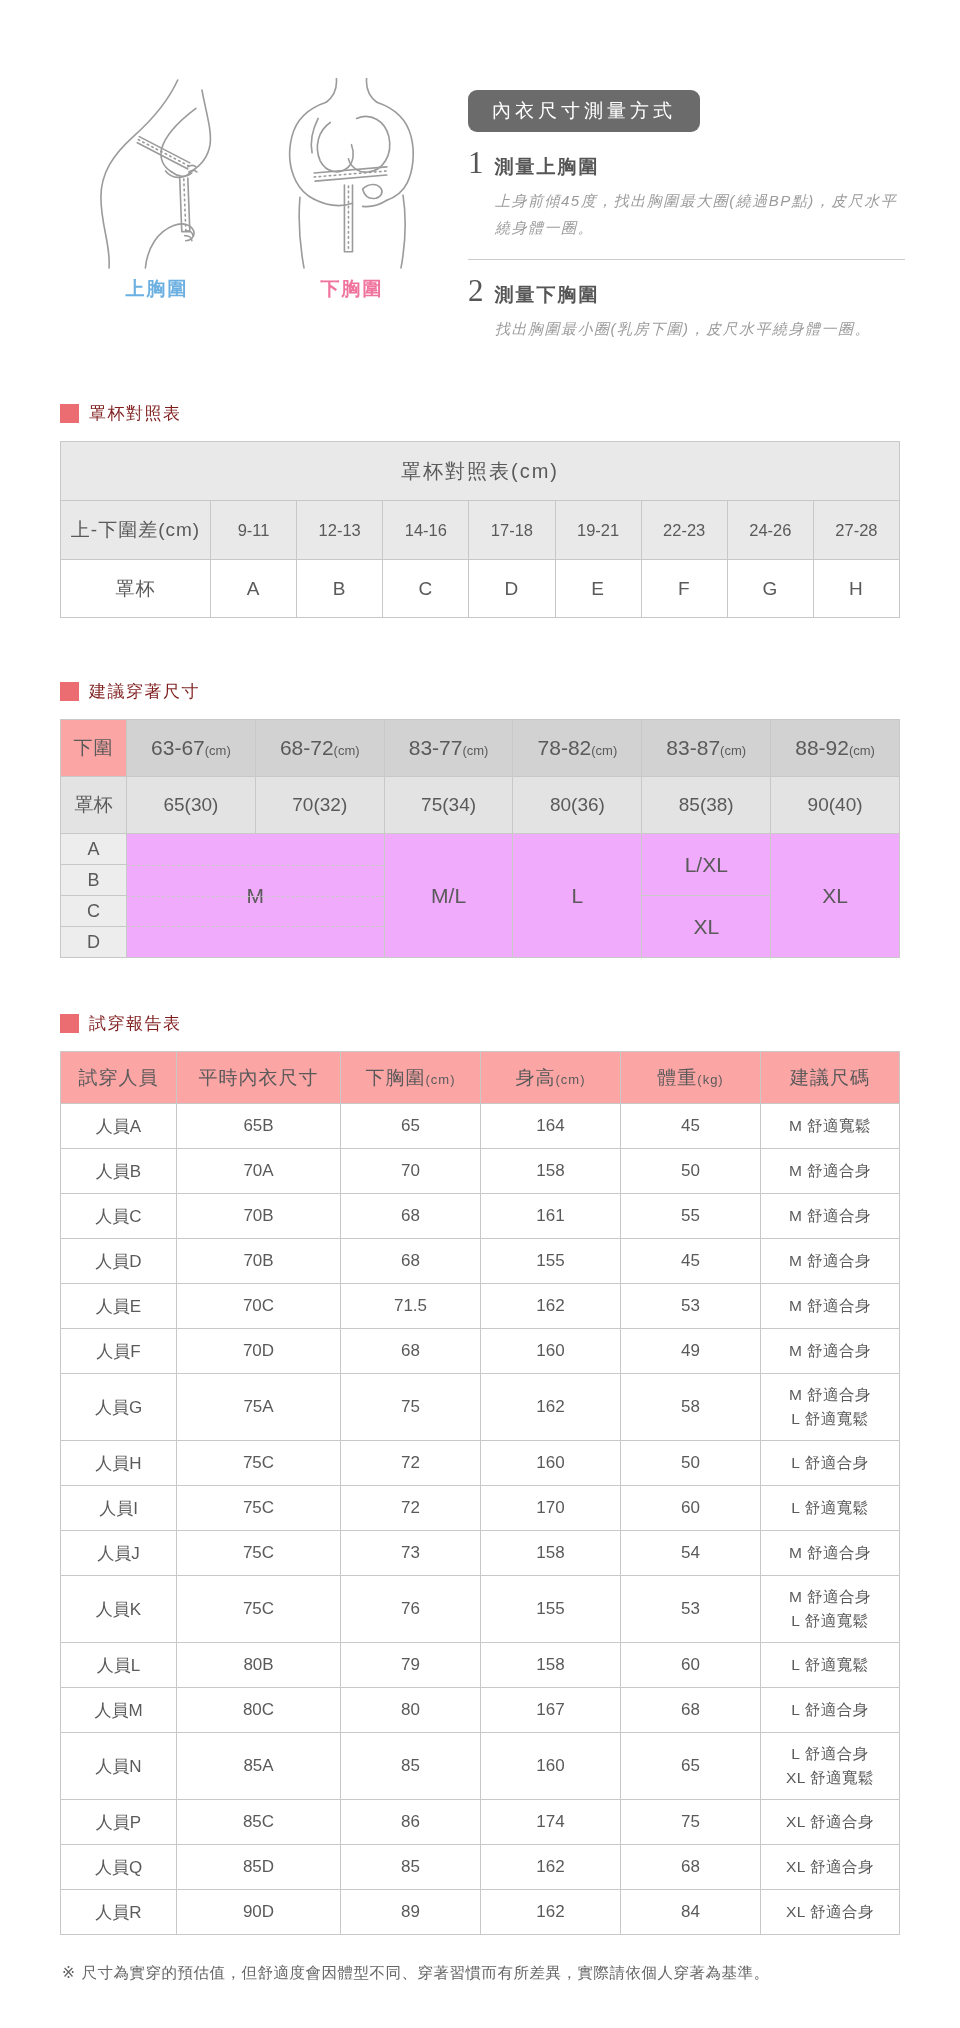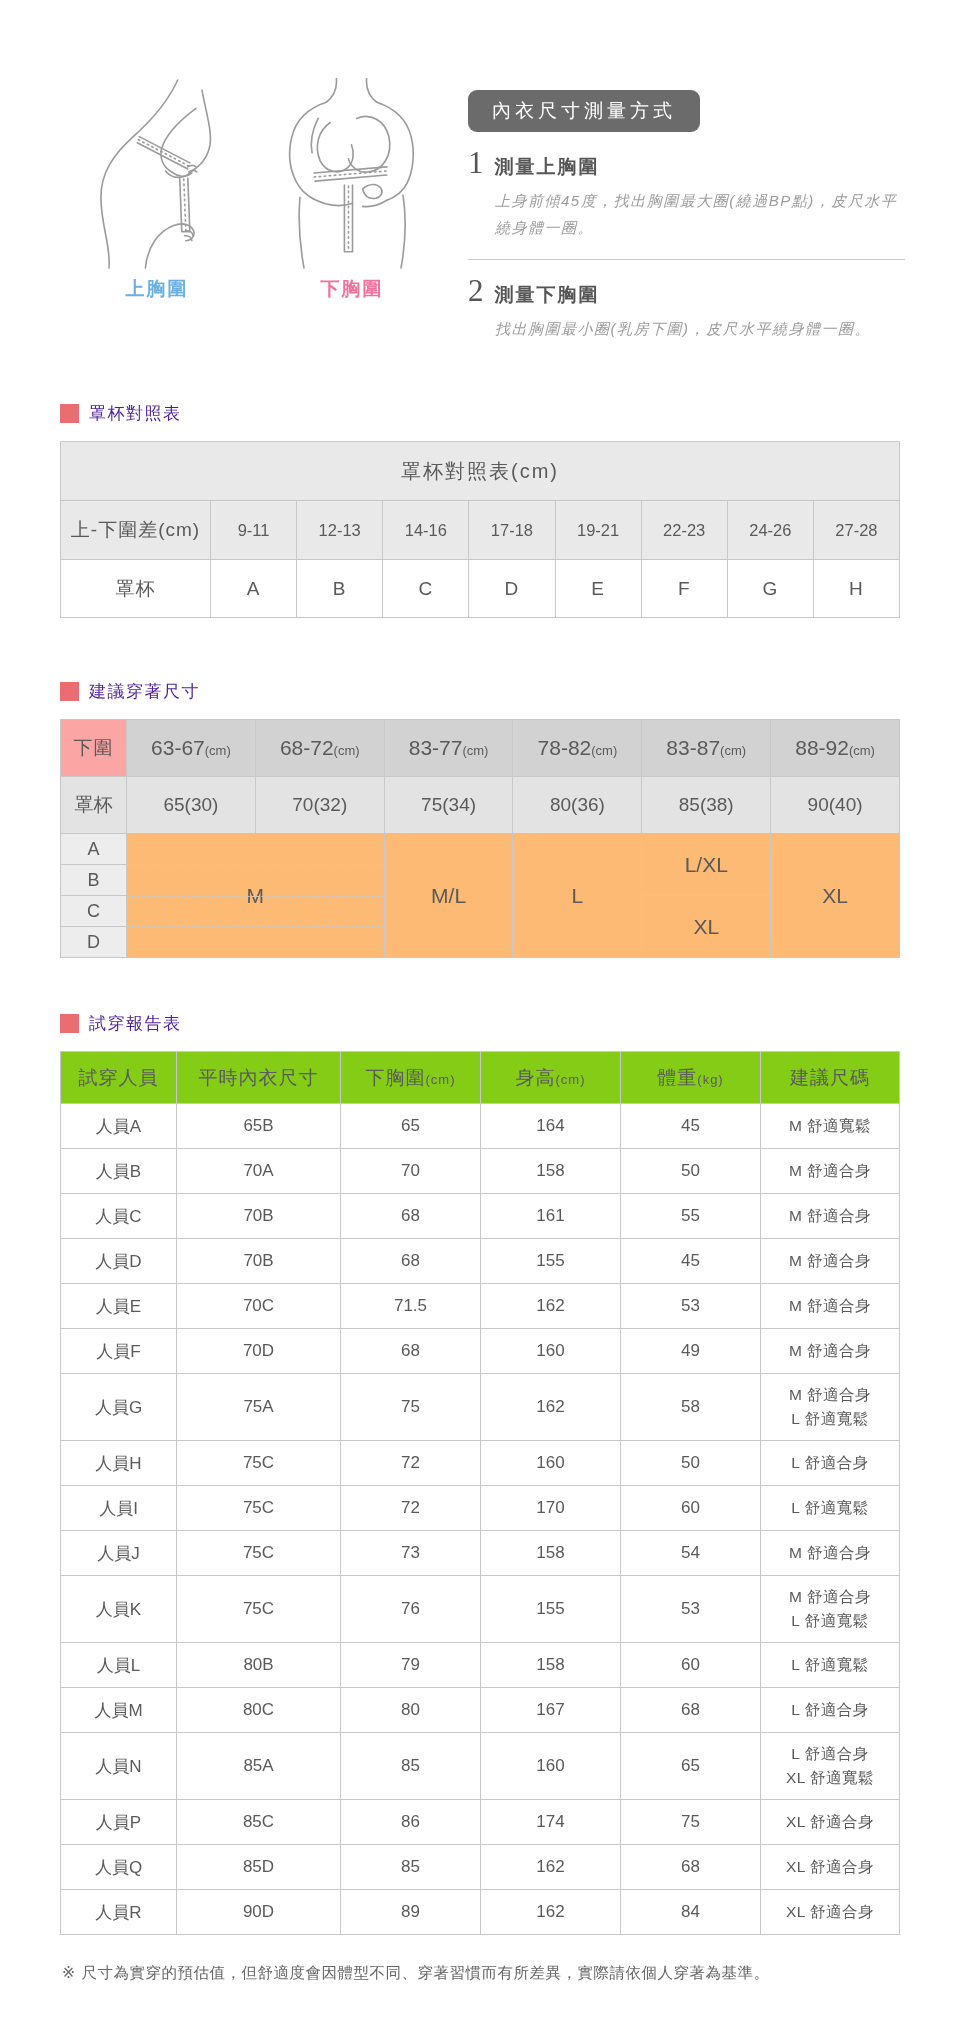--- a/index.html
+++ b/index.html
@@ -33,50 +33,50 @@
   }
   .step-sep { border:none; border-top:1px solid #ccc; margin:18px 0 15px; }
 
   
   .section { padding:0 60px; }
   .section-head { display:flex; align-items:center; gap:10px; }
   .sh1 { margin-top:60px; margin-bottom:16px; }
   .sh2 { margin-top:62px; margin-bottom:16px; }
   .sh3 { margin-top:54px; margin-bottom:16px; }
   .sq { width:19px; height:19px; background:#ec6d71; flex:0 0 auto; }
-  .section-title { font-size:17px; color:#4c1d95; letter-spacing:1.5px; }
+  .section-title { font-size:17px; color:#7f1d1d; letter-spacing:1.5px; }
 
   
   table { border-collapse:collapse; width:100%; table-layout:fixed; }
   th, td { border:1px solid #c8c8c8; text-align:center; vertical-align:middle; font-weight:normal; color:#5a5a5a; }
   .unit { font-size:13px; }
 
   
   .t1 .cap { height:59px; background:#e9e9e9; font-size:20px; letter-spacing:2px; }
   .t1 .r1 th { height:59px; background:#e9e9e9; font-size:16.5px; }
   .t1 .r1 .lbl { font-size:19px; letter-spacing:1px; }
   .t1 .r2 td, .t1 .r2 th { height:58px; background:#fff; font-size:19px; letter-spacing:1px; }
   .t1 col.c0 { width:150px; }
 
   
   .t2 col.c0 { width:66px; }
   .t2 .r1 th { height:57px; background:#d2d2d2; font-size:21px; }
   .t2 .r1 th.corner { background:#fca5a5; font-size:19px; letter-spacing:1px; }
   .t2 .r2 th, .t2 .r2 td { height:57px; background:#e3e3e3; font-size:19px; }
   .t2 .letter th { height:31px; background:#ededed; font-size:18px; }
-  .t2 td.data { background:#fdba74; font-size:21px; }
+  .t2 td.data { background:#f0abfc; font-size:21px; }
   .t2 .mcell { position:relative; }
   .t2 .dash { position:absolute; left:0; right:0; border-top:1px dashed #c9c9c9; }
   .t2 .d1 { top:25%; } .t2 .d2 { top:50%; } .t2 .d3 { top:75%; }
 
   
   .t3 col.c0 { width:116px; }
   .t3 col.c1 { width:164px; }
   .t3 col.c5 { width:139px; }
-  .t3 thead th { height:52px; background:#84cc16; font-size:19px; letter-spacing:1px; }
+  .t3 thead th { height:52px; background:#fca5a5; font-size:19px; letter-spacing:1px; }
   .t3 td { padding:10px 4px; font-size:17px; background:#fff; }
   .t3 td.sg { font-size:15.5px; white-space:pre-line; line-height:1.55; letter-spacing:0.5px; }
   .t3 tr.dbl td { padding:9px 4px; }
 
   
   .notes { margin-top:24px; padding:0 52px 60px 62px; }
   .note { padding-left:27px; text-indent:-27px; font-size:15.5px; color:#666; line-height:1.85; letter-spacing:0.5px; }
   .note .marker { margin-right:6px; }
 </style>
 </head>

